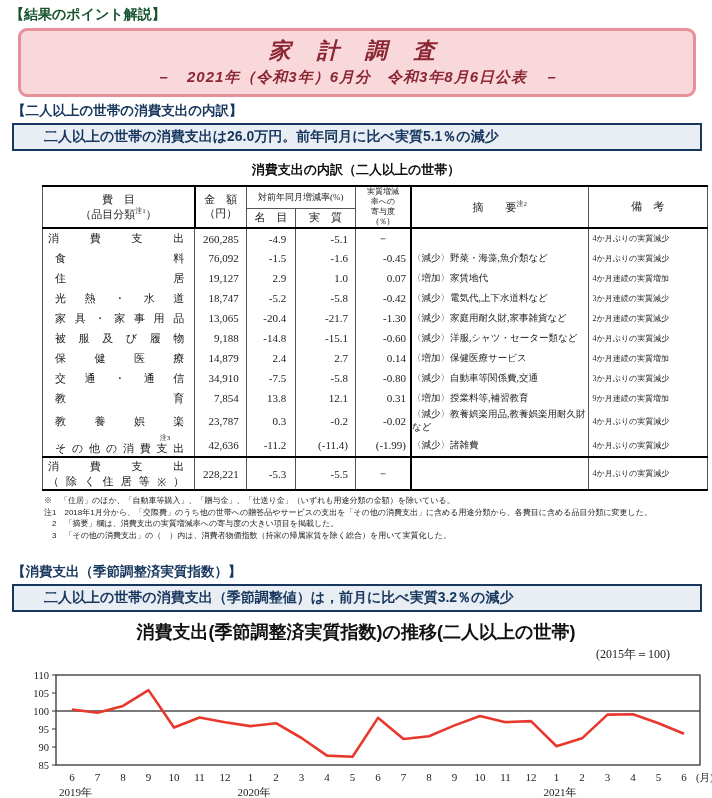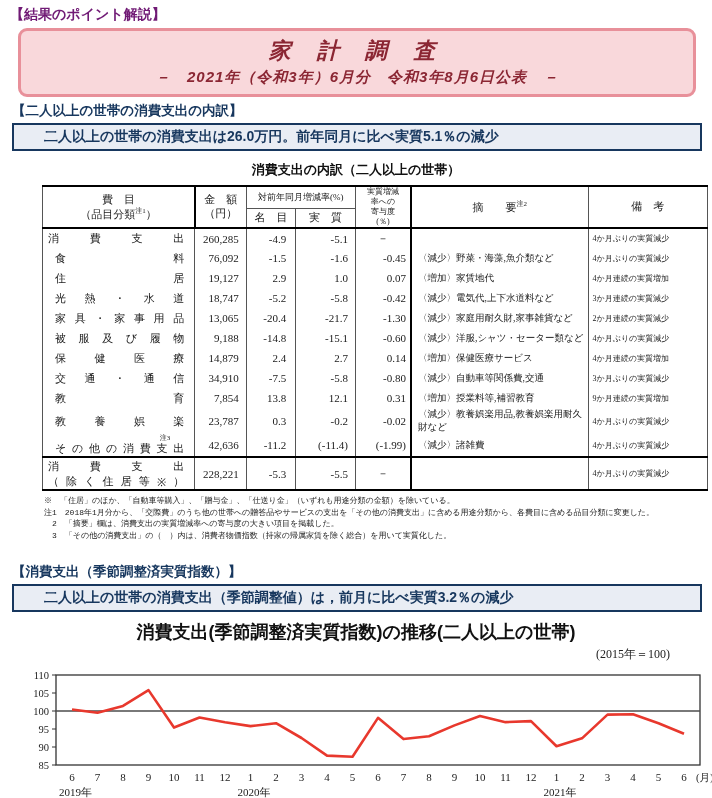--- a/index.html
+++ b/index.html
@@ -3,21 +3,21 @@
 <meta charset="utf-8">
 <style>
   * { margin:0; padding:0; box-sizing:border-box; }
   html,body { width:712px; }
   body {
     width:712px; height:798px; background:#ffffff; position:relative;
     font-family:"Liberation Sans","DejaVu Sans",sans-serif; color:#1a1a1a; overflow:hidden;
   }
   .page { padding:4px 8px 0 8px; }
 
-  .page-heading { font-size:14px; font-weight:bold; color:#701a75; margin:2px 0 4px 2px; }
+  .page-heading { font-size:14px; font-weight:bold; color:#14532d; margin:2px 0 4px 2px; }
 
   .title-box {
     margin:0 8px 0 10px; border:3px solid #e8909a; border-radius:9px; background:#f9d8db;
     padding:5px 0 7px 0; text-align:center;
   }
   .title-box .title {
     font-size:22px; font-weight:bold; font-style:italic; color:#8b2633; letter-spacing:10px;
   }
   .title-box .subtitle {
     font-size:15px; font-weight:bold; font-style:italic; color:#8b2633; margin-top:2px; letter-spacing:1px;text-align:center;
@@ -59,25 +59,25 @@
   td.cell-item { padding:0 10px 0 5px; font-size:11px; }
   td.cell-item.indent { padding-left:12px; }
   .lbl { display:flex; justify-content:space-between; }
   .sup-line { font-size:7px; text-align:right; padding-right:14px; line-height:5px; margin-top:2px; }
   td.num { text-align:right; }
   td.a { padding-right:7px; }
   td.n { padding-right:9px; }
   td.r { padding-right:7px; }
   td.c { padding-right:4px; }
   td.c.dash, td.n.dash, td.r.dash { text-align:center; padding-right:0; }
-  td.summary { font-size:9.5px; padding-left:6px; text-align:left; }
+  td.summary { font-size:9.5px; text-align:left; }
   td.remark { font-size:8px; padding-left:4px; text-align:left; }
 
   .table-notes {
-    margin:4px 0 0 36px; font-family:Liberation Mono, monospace;
+    margin:4px 0 0 36px; font-family:Liberation Sans, sans-serif;
     font-size:8px; color:#222; line-height:1.45;
   }
   .table-notes div { white-space:pre; }
 
   .sec2 { margin-top:22px; }
 
   .chart-title { text-align:center; font-size:18px; font-weight:bold; color:#111; margin:8px 0 2px 0; }
   .chart-unit {
     text-align:right; margin-right:34px; font-family:"Liberation Serif","DejaVu Serif",serif;
     font-size:12px; color:#222;

